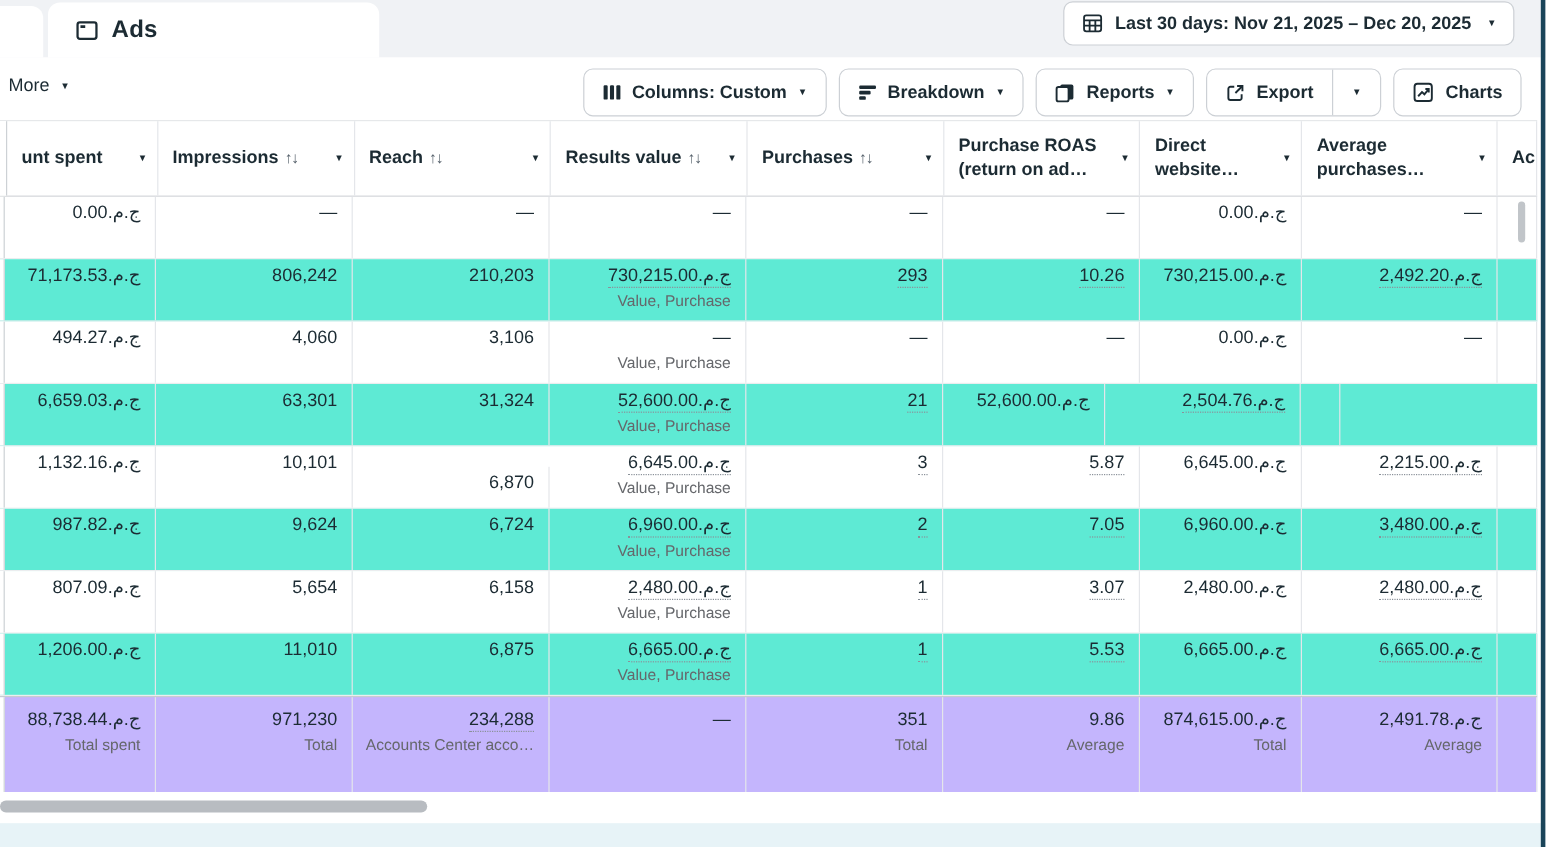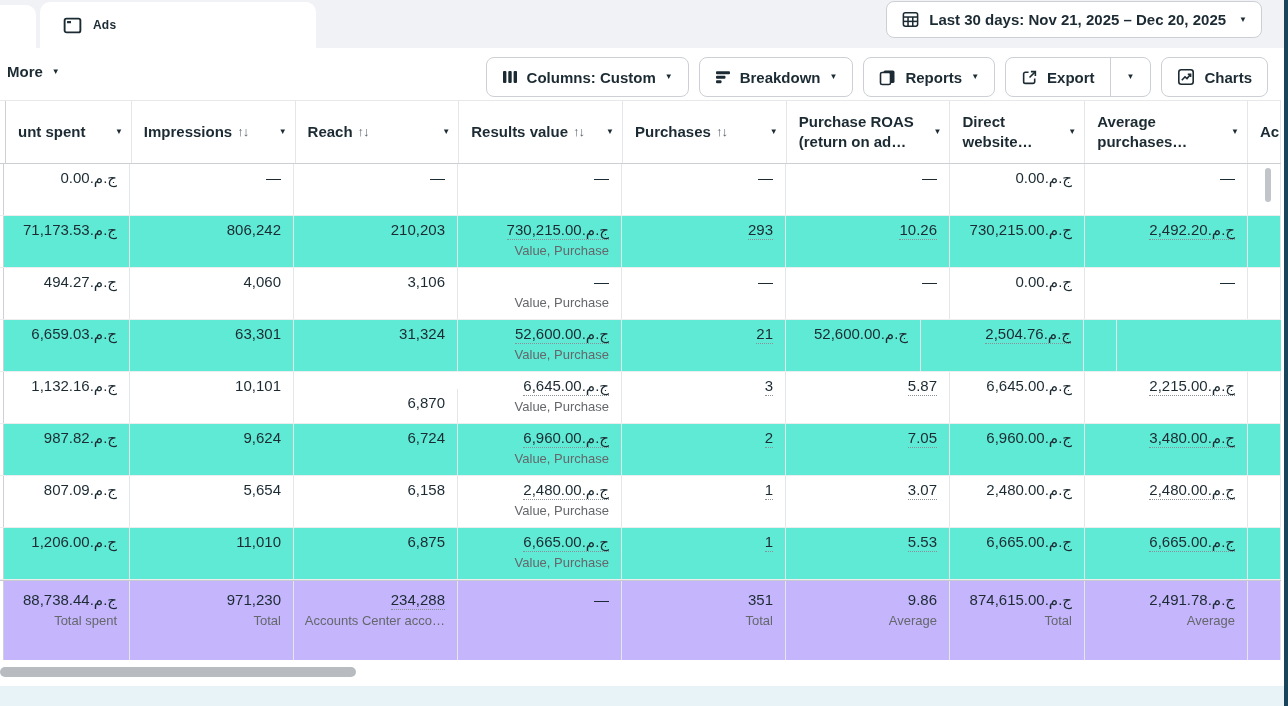--- a/index.html
+++ b/index.html
@@ -5,30 +5,30 @@
   * { margin:0; padding:0; box-sizing:border-box; }
   html,body { width:1288px; height:706px; }
   body { font-family:"Liberation Sans","DejaVu Sans",sans-serif; background:#fff; color:#1c2b33; overflow:hidden; }
   .screen { position:relative; width:1288px; height:706px; background:#fff; overflow:hidden; }
 
   
   .tabbar { position:absolute; top:0; left:0; width:1288px; height:48px; background:#f0f2f5; }
   .tab-stub { position:absolute; left:0; top:5px; width:36px; height:43px; background:#fff; border-radius:0 10px 0 0; }
   .tab { position:absolute; left:40px; top:2px; width:276px; height:46px; background:#fff; border-radius:10px 10px 0 0; display:flex; align-items:center; padding-left:22px; }
   .tab-icon { display:flex; margin-right:10px; }
-  .tab-label { font-size:12px; font-weight:700; letter-spacing:.2px; }
+  .tab-label { font-size:20px; font-weight:700; letter-spacing:.2px; }
   .date-btn { position:absolute; top:1px; right:26px; height:37px; background:#fff; border:1px solid #ccd0d5; border-radius:8px; display:flex; align-items:center; padding:0 14px; gap:9px; font-size:15px; font-weight:600; color:#1c2b33; cursor:pointer; }
   .caret { font-size:8px; line-height:1; color:#1c2b33; }
 
   
   .panel { position:absolute; top:48px; left:0; width:1284px; height:634px; background:#fff; border-bottom-right-radius:12px; }
 
   
   .toolbar { position:absolute; top:0; left:0; width:100%; height:52px; }
-  .more { position:absolute; left:7px; top:15px; display:flex; align-items:center; gap:9px; font-size:15px; font-weight:700; cursor:pointer; }
+  .more { position:absolute; left:7px; top:15px; display:flex; align-items:center; gap:9px; font-size:15px; font-weight:400; cursor:pointer; }
   .tb-right { position:absolute; right:16px; top:9px; display:flex; gap:10px; align-items:center;padding-left:25px; }
   .btn { height:40px; background:#fff; border:1px solid #ccd0d5; border-radius:8px; display:flex; align-items:center; gap:9px; padding:0 15px; font-size:15px; font-weight:600; color:#1c2b33; cursor:pointer; }
   .btn svg { flex:none; }
   .split { display:flex; height:40px; border:1px solid #ccd0d5; border-radius:8px; background:#fff; }
   .split .seg { display:flex; align-items:center; gap:9px; padding:0 15px; font-size:15px; font-weight:600; cursor:pointer; }
   .split .seg.car { border-left:1px solid #ccd0d5; padding:0 16px; }
 
   
   .table { position:absolute; top:52px; left:0; width:1281px; }
   .thead { display:flex; height:64px; border-top:1px solid #e6e8ea; border-bottom:1px solid #ccd0d5; background:#fff; }

